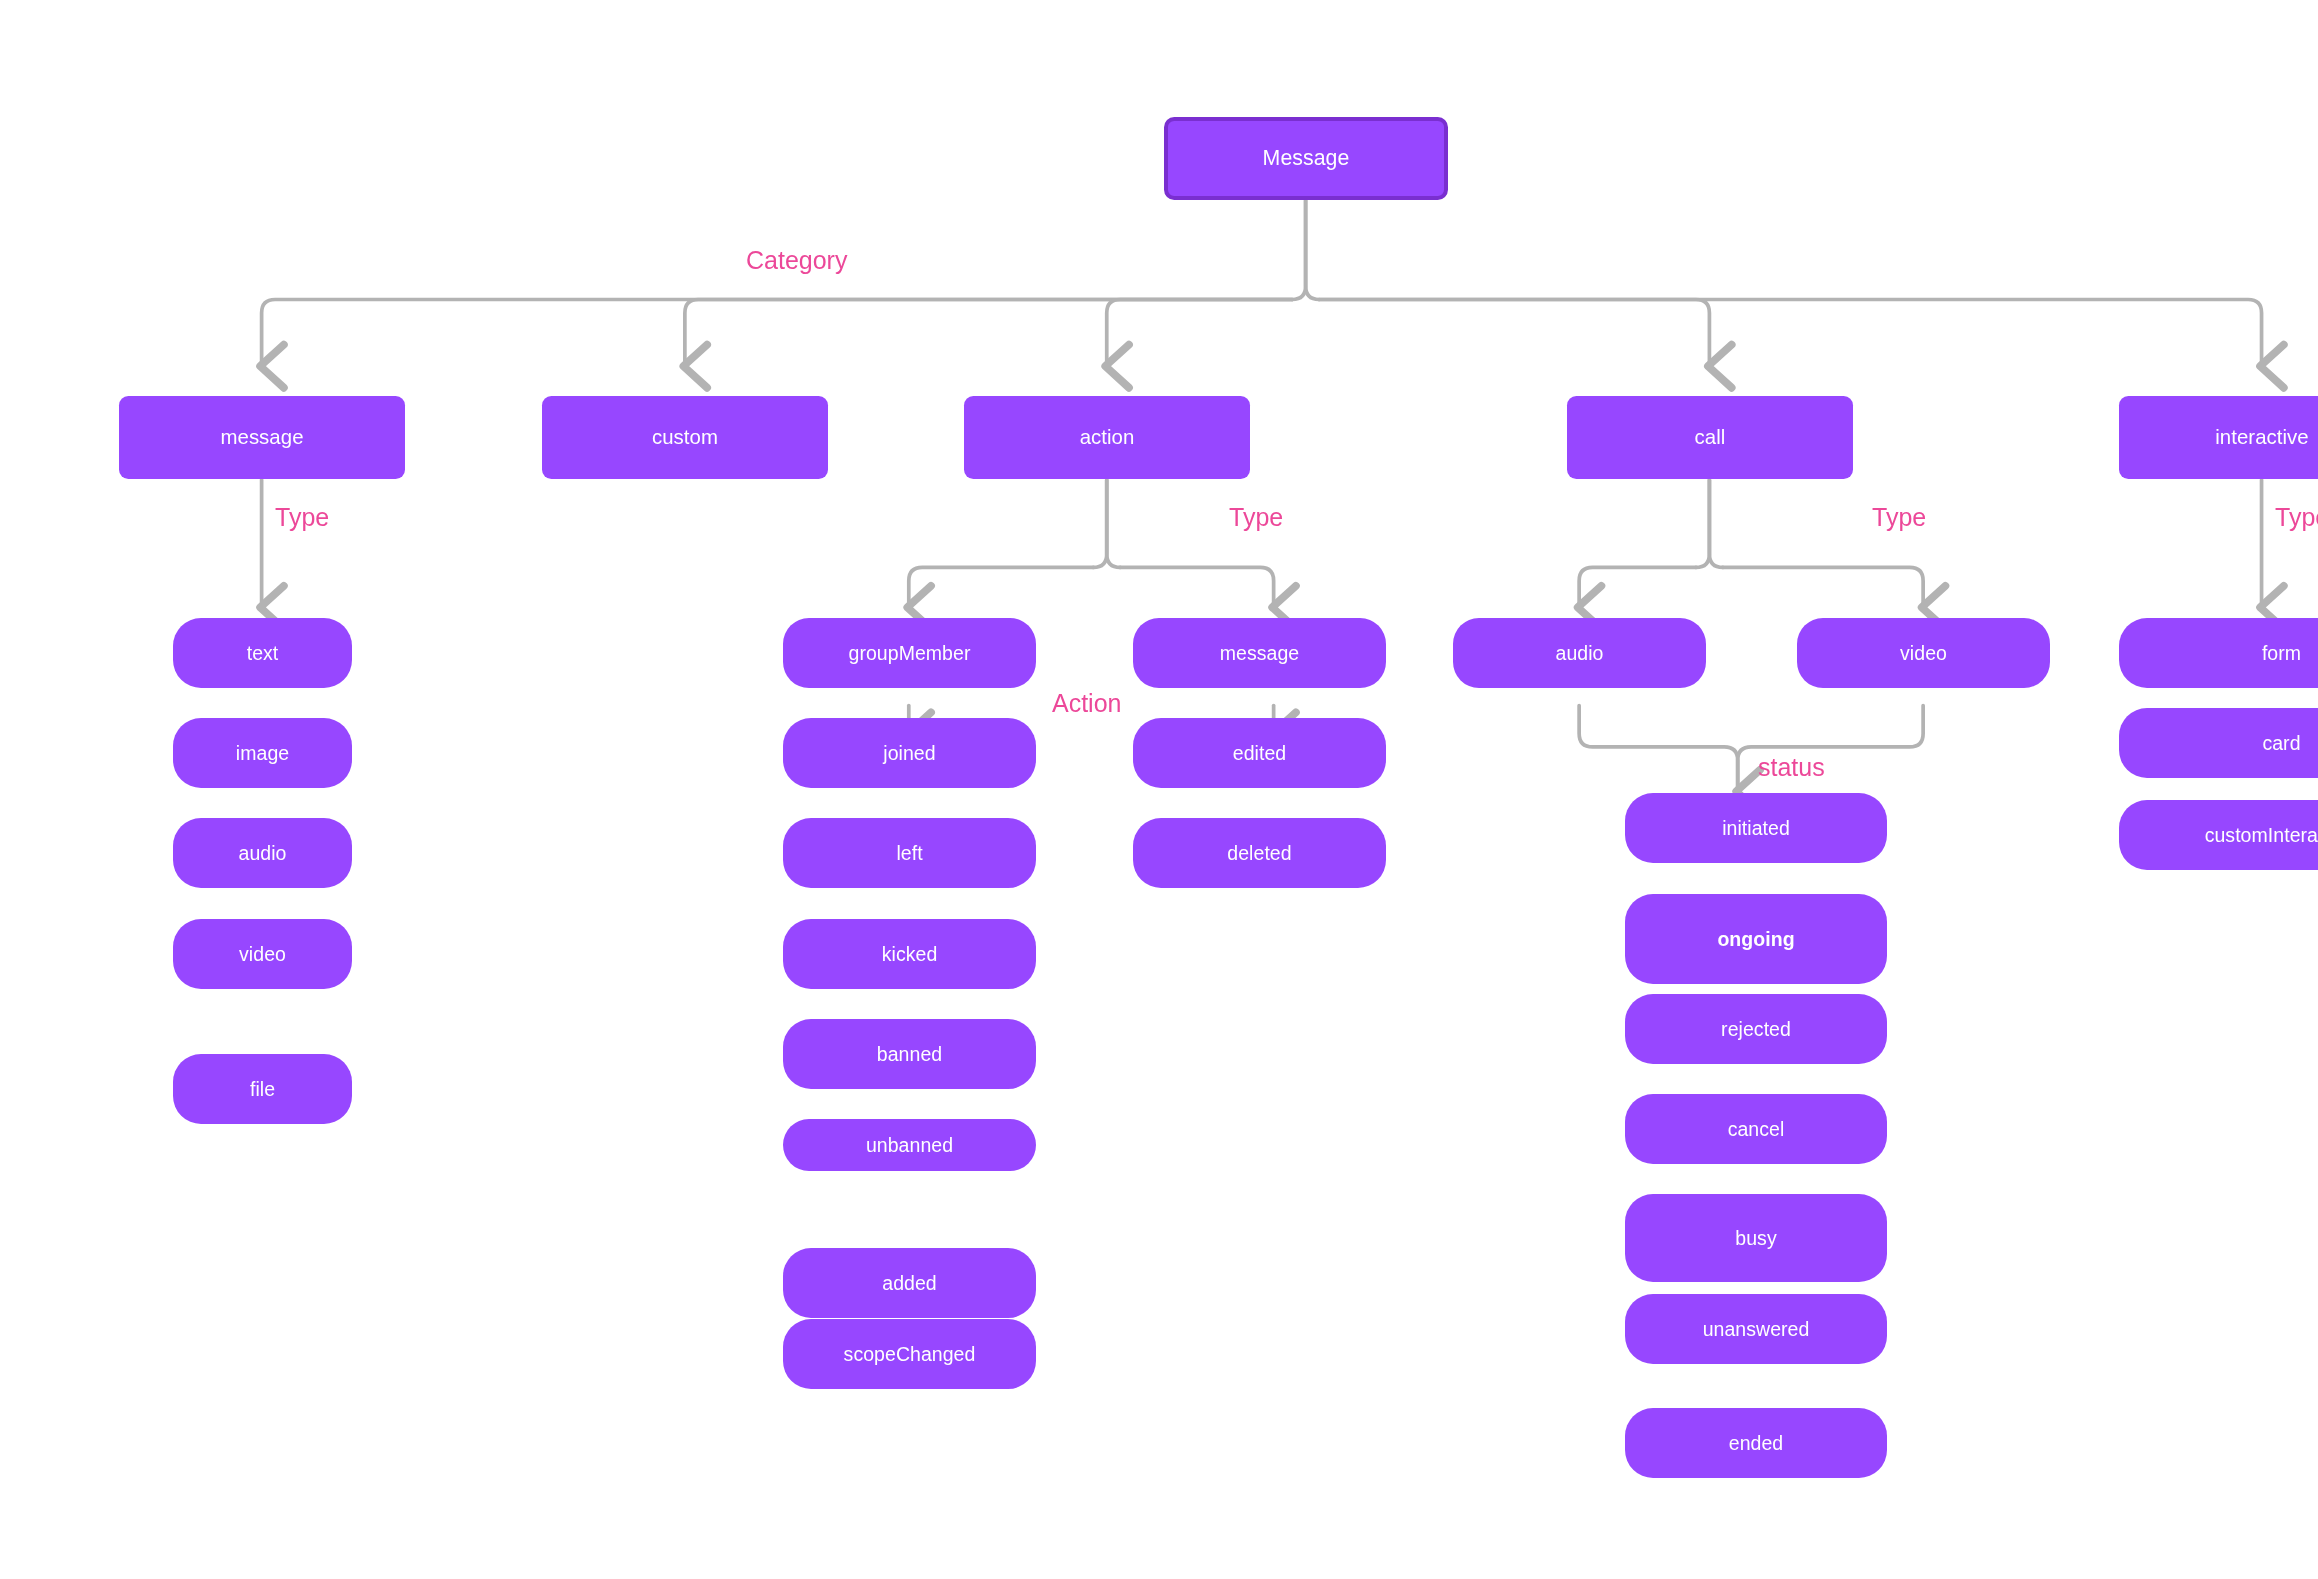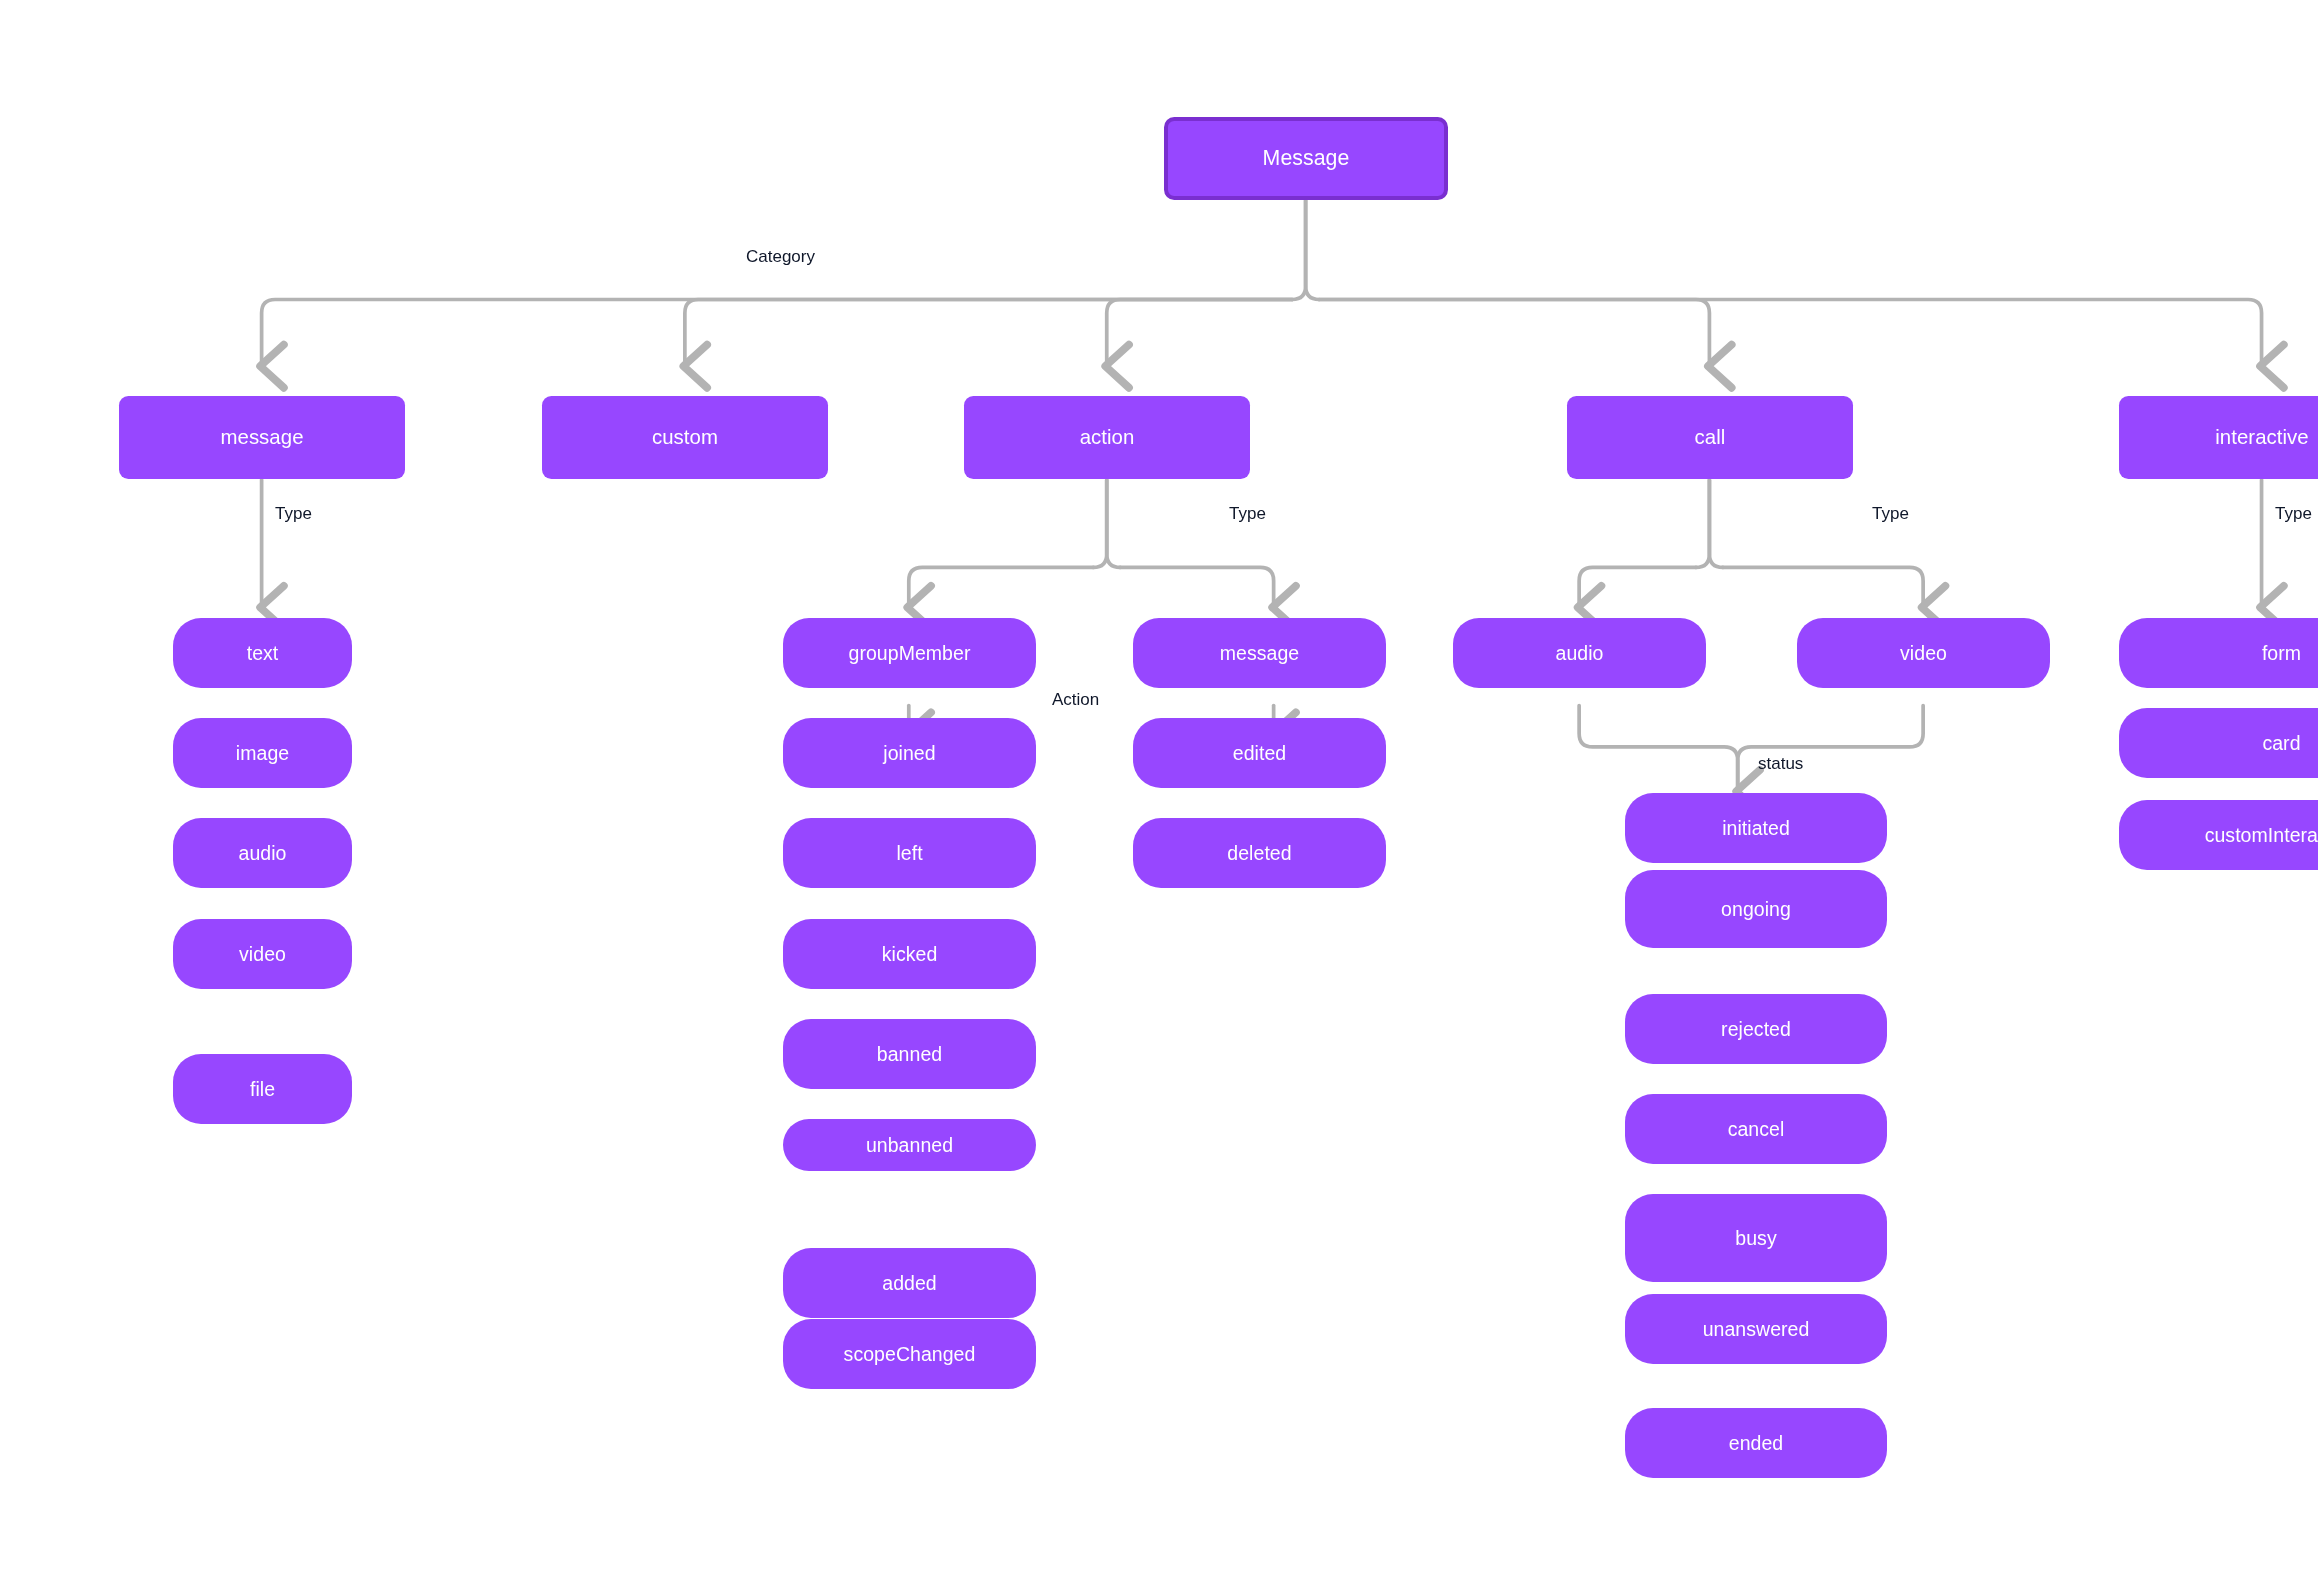--- a/index.html
+++ b/index.html
@@ -53,22 +53,22 @@
   .node.sub {
     border-radius: 26px;
     font-size: 19.5px;
   }
   .node.leaf {
     border-radius: 28px;
     font-size: 19.5px;
   }
   .edge-label {
     position: absolute;
-    color: #0f172a;
-    font-size: 17px;
+    color: #ec4899;
+    font-size: 25px;
     white-space: nowrap;
     user-select: none;
     line-height: 1;
   }
 </style>
 </head>
 <body>
 
 <div id="canvas">
 
@@ -200,21 +200,21 @@
   <div class="node sub" style="left:1453px; top:618px; width:253px; height:70px;">
     <span>audio</span>
   </div>
   <div class="node sub" style="left:1797px; top:618px; width:253px; height:70px;">
     <span>video</span>
   </div>
 
   <div class="node leaf" style="left:1625px; top:793px; width:262px; height:70px;">
     <span>initiated</span>
   </div>
-  <div class="node leaf" style="left:1625px; top:870px; width:262px; height:78px;">
+  <div class="node leaf" style="left:1625px; top:894px; width:262px; height:90px;font-weight:bold;">
     <span>ongoing</span>
   </div>
   <div class="node leaf" style="left:1625px; top:994px; width:262px; height:70px;">
     <span>rejected</span>
   </div>
   <div class="node leaf" style="left:1625px; top:1094px; width:262px; height:70px;">
     <span>cancel</span>
   </div>
   <div class="node leaf" style="left:1625px; top:1194px; width:262px; height:88px;">
     <span>busy</span>

